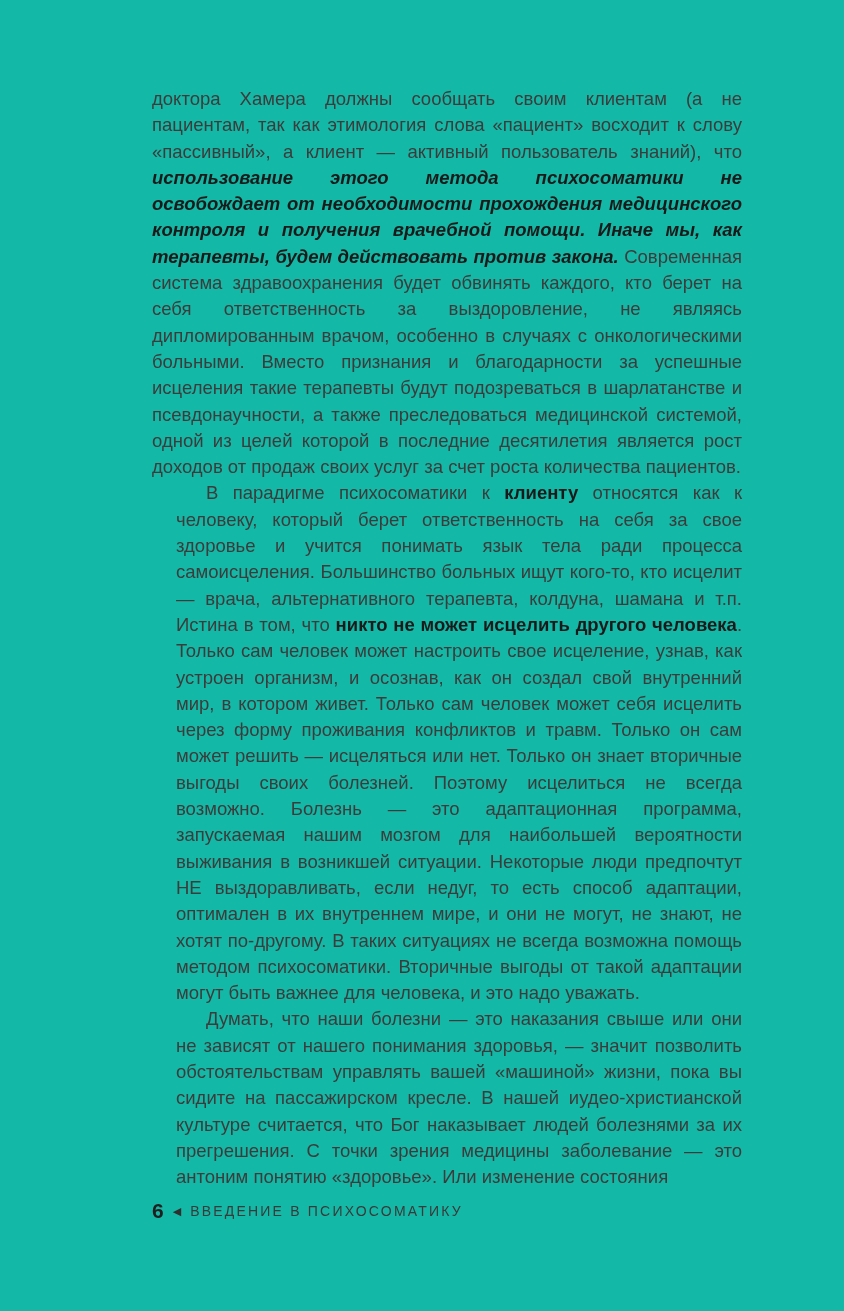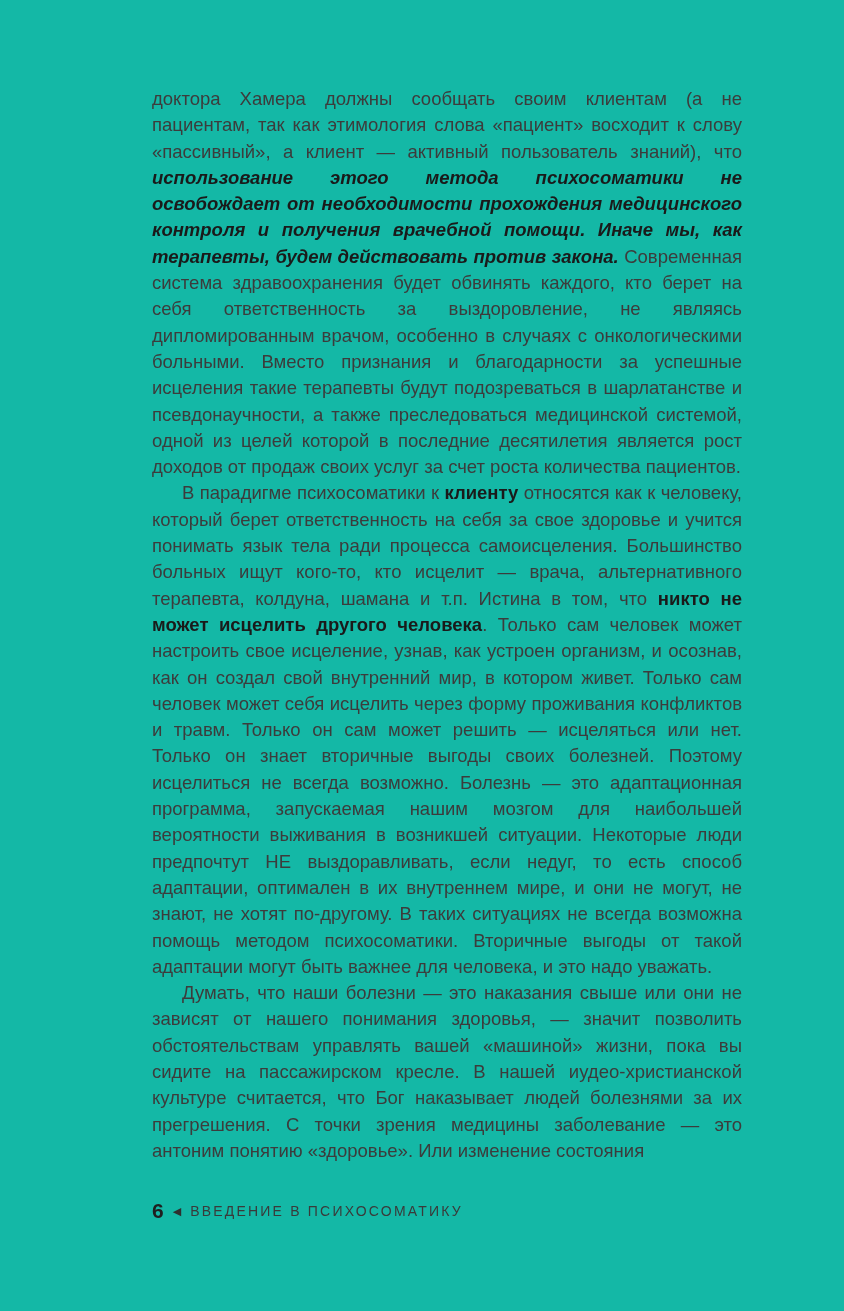--- a/index.html
+++ b/index.html
@@ -17,21 +17,21 @@
     top: 86px;
     width: 590px;
     font-size: 18.5px;
     line-height: 26.3px;
     color: #3c3c3c;
     text-align: justify;
     hyphens: auto;
     -webkit-hyphens: auto;
   }
   p.para { margin: 0; padding: 0; }
-  p.para.indent { text-indent: 30px; }
+  p.para.indent { text-indent: 30px; margin-left: 24px; }
   .run-normal { font-weight: 400; font-style: normal; }
   .run-bold { font-weight: 700; color: #1a1a1a; }
   .run-bold-italic { font-weight: 700; font-style: italic; color: #1a1a1a; }
   .footer {
     position: absolute;
     left: 152px;
     top: 1200px;
     display: flex;
     align-items: center;
     gap: 9px;

